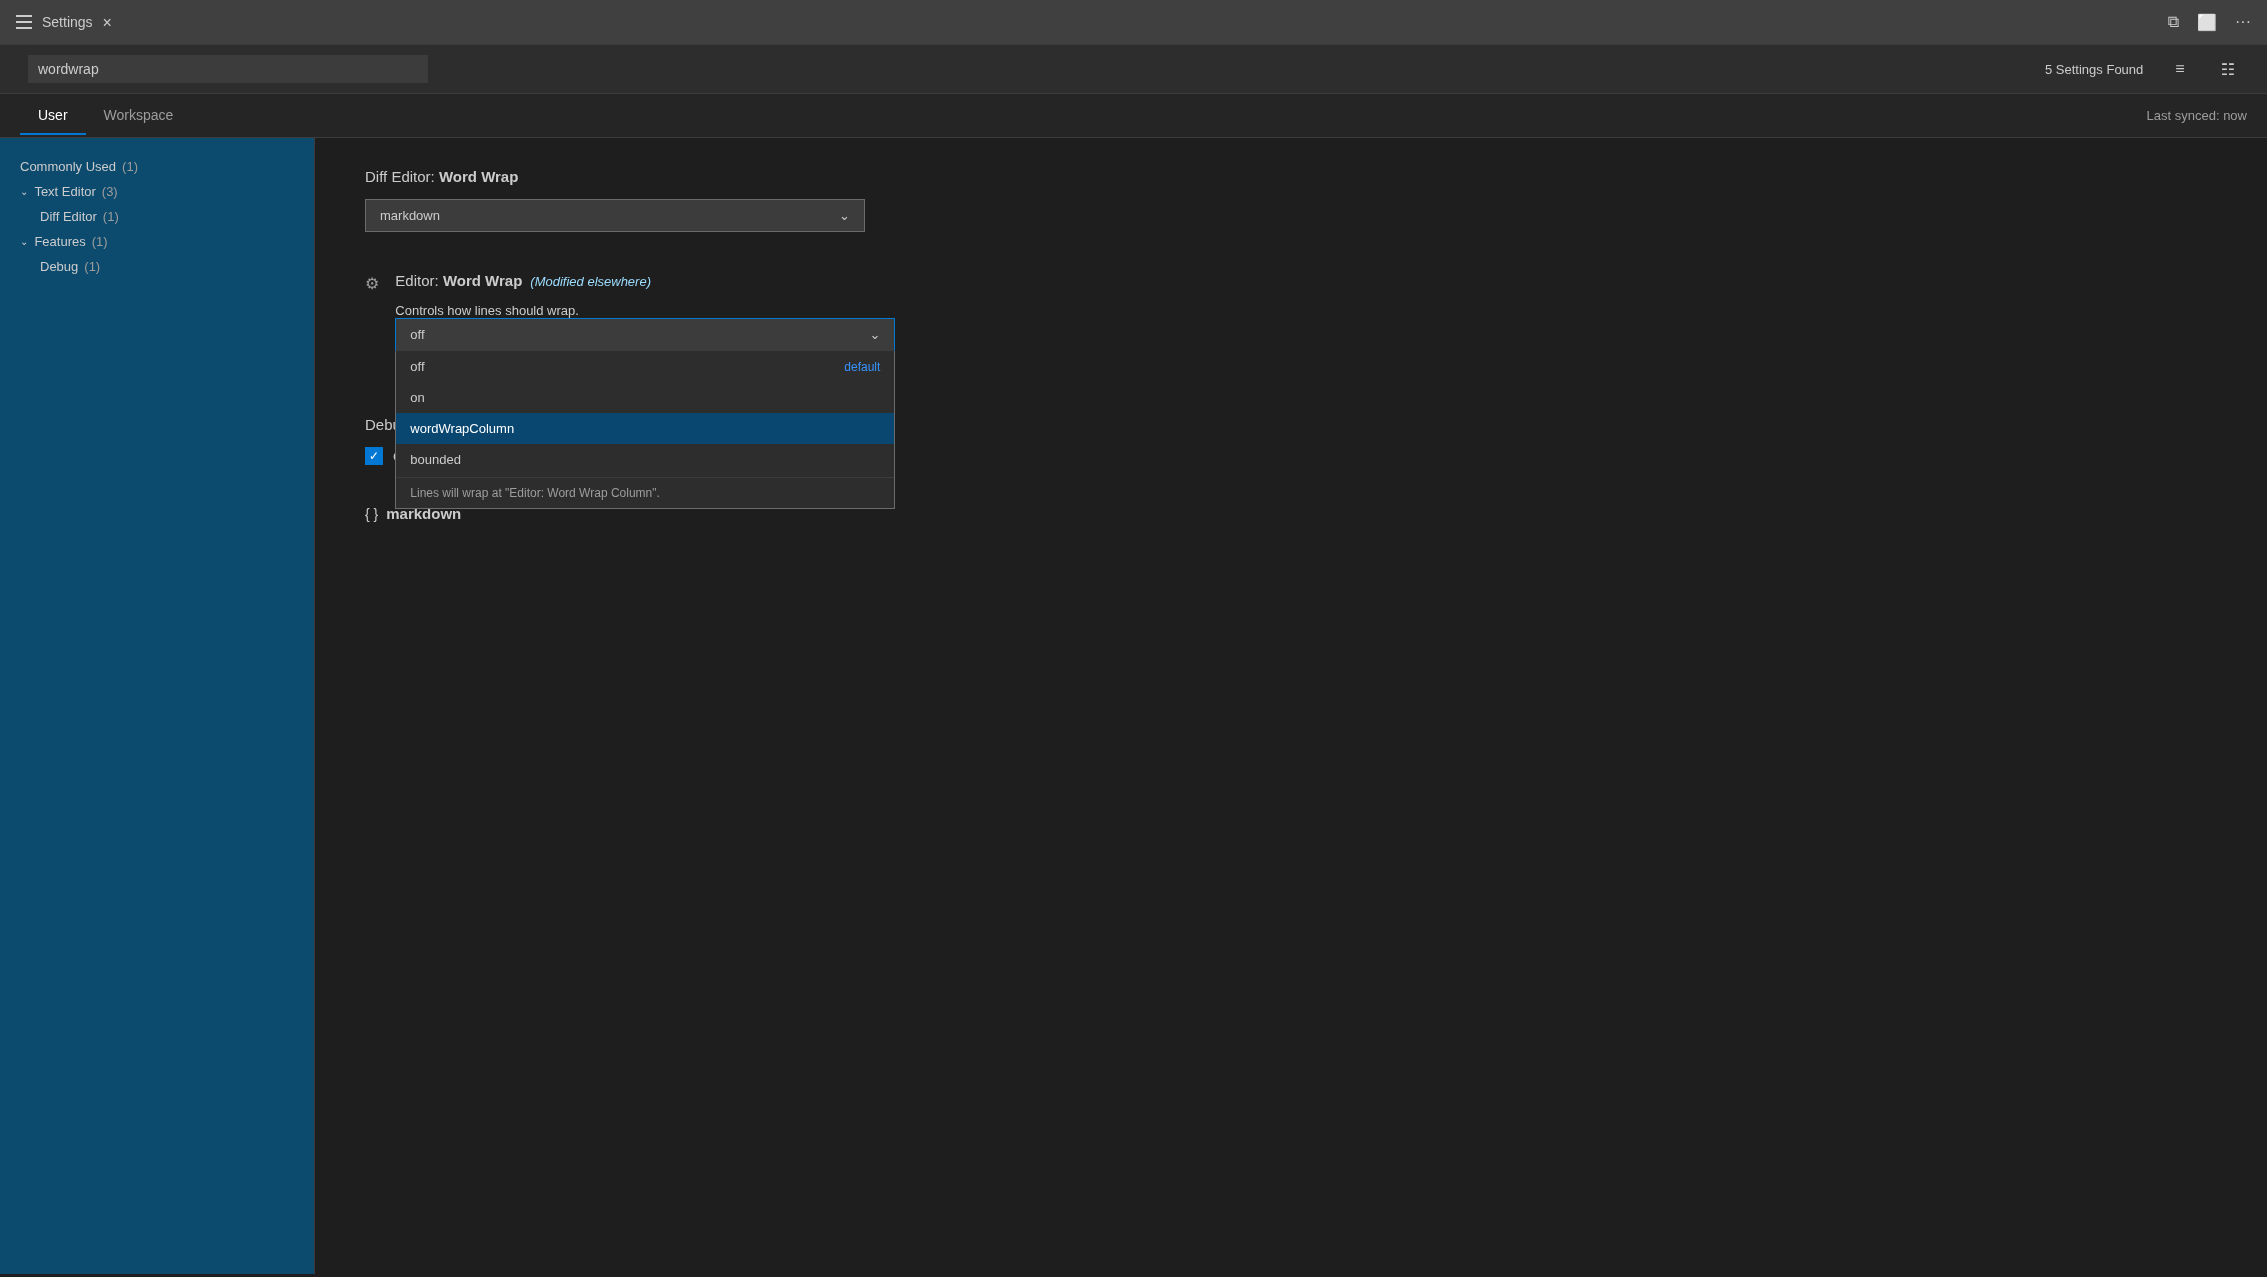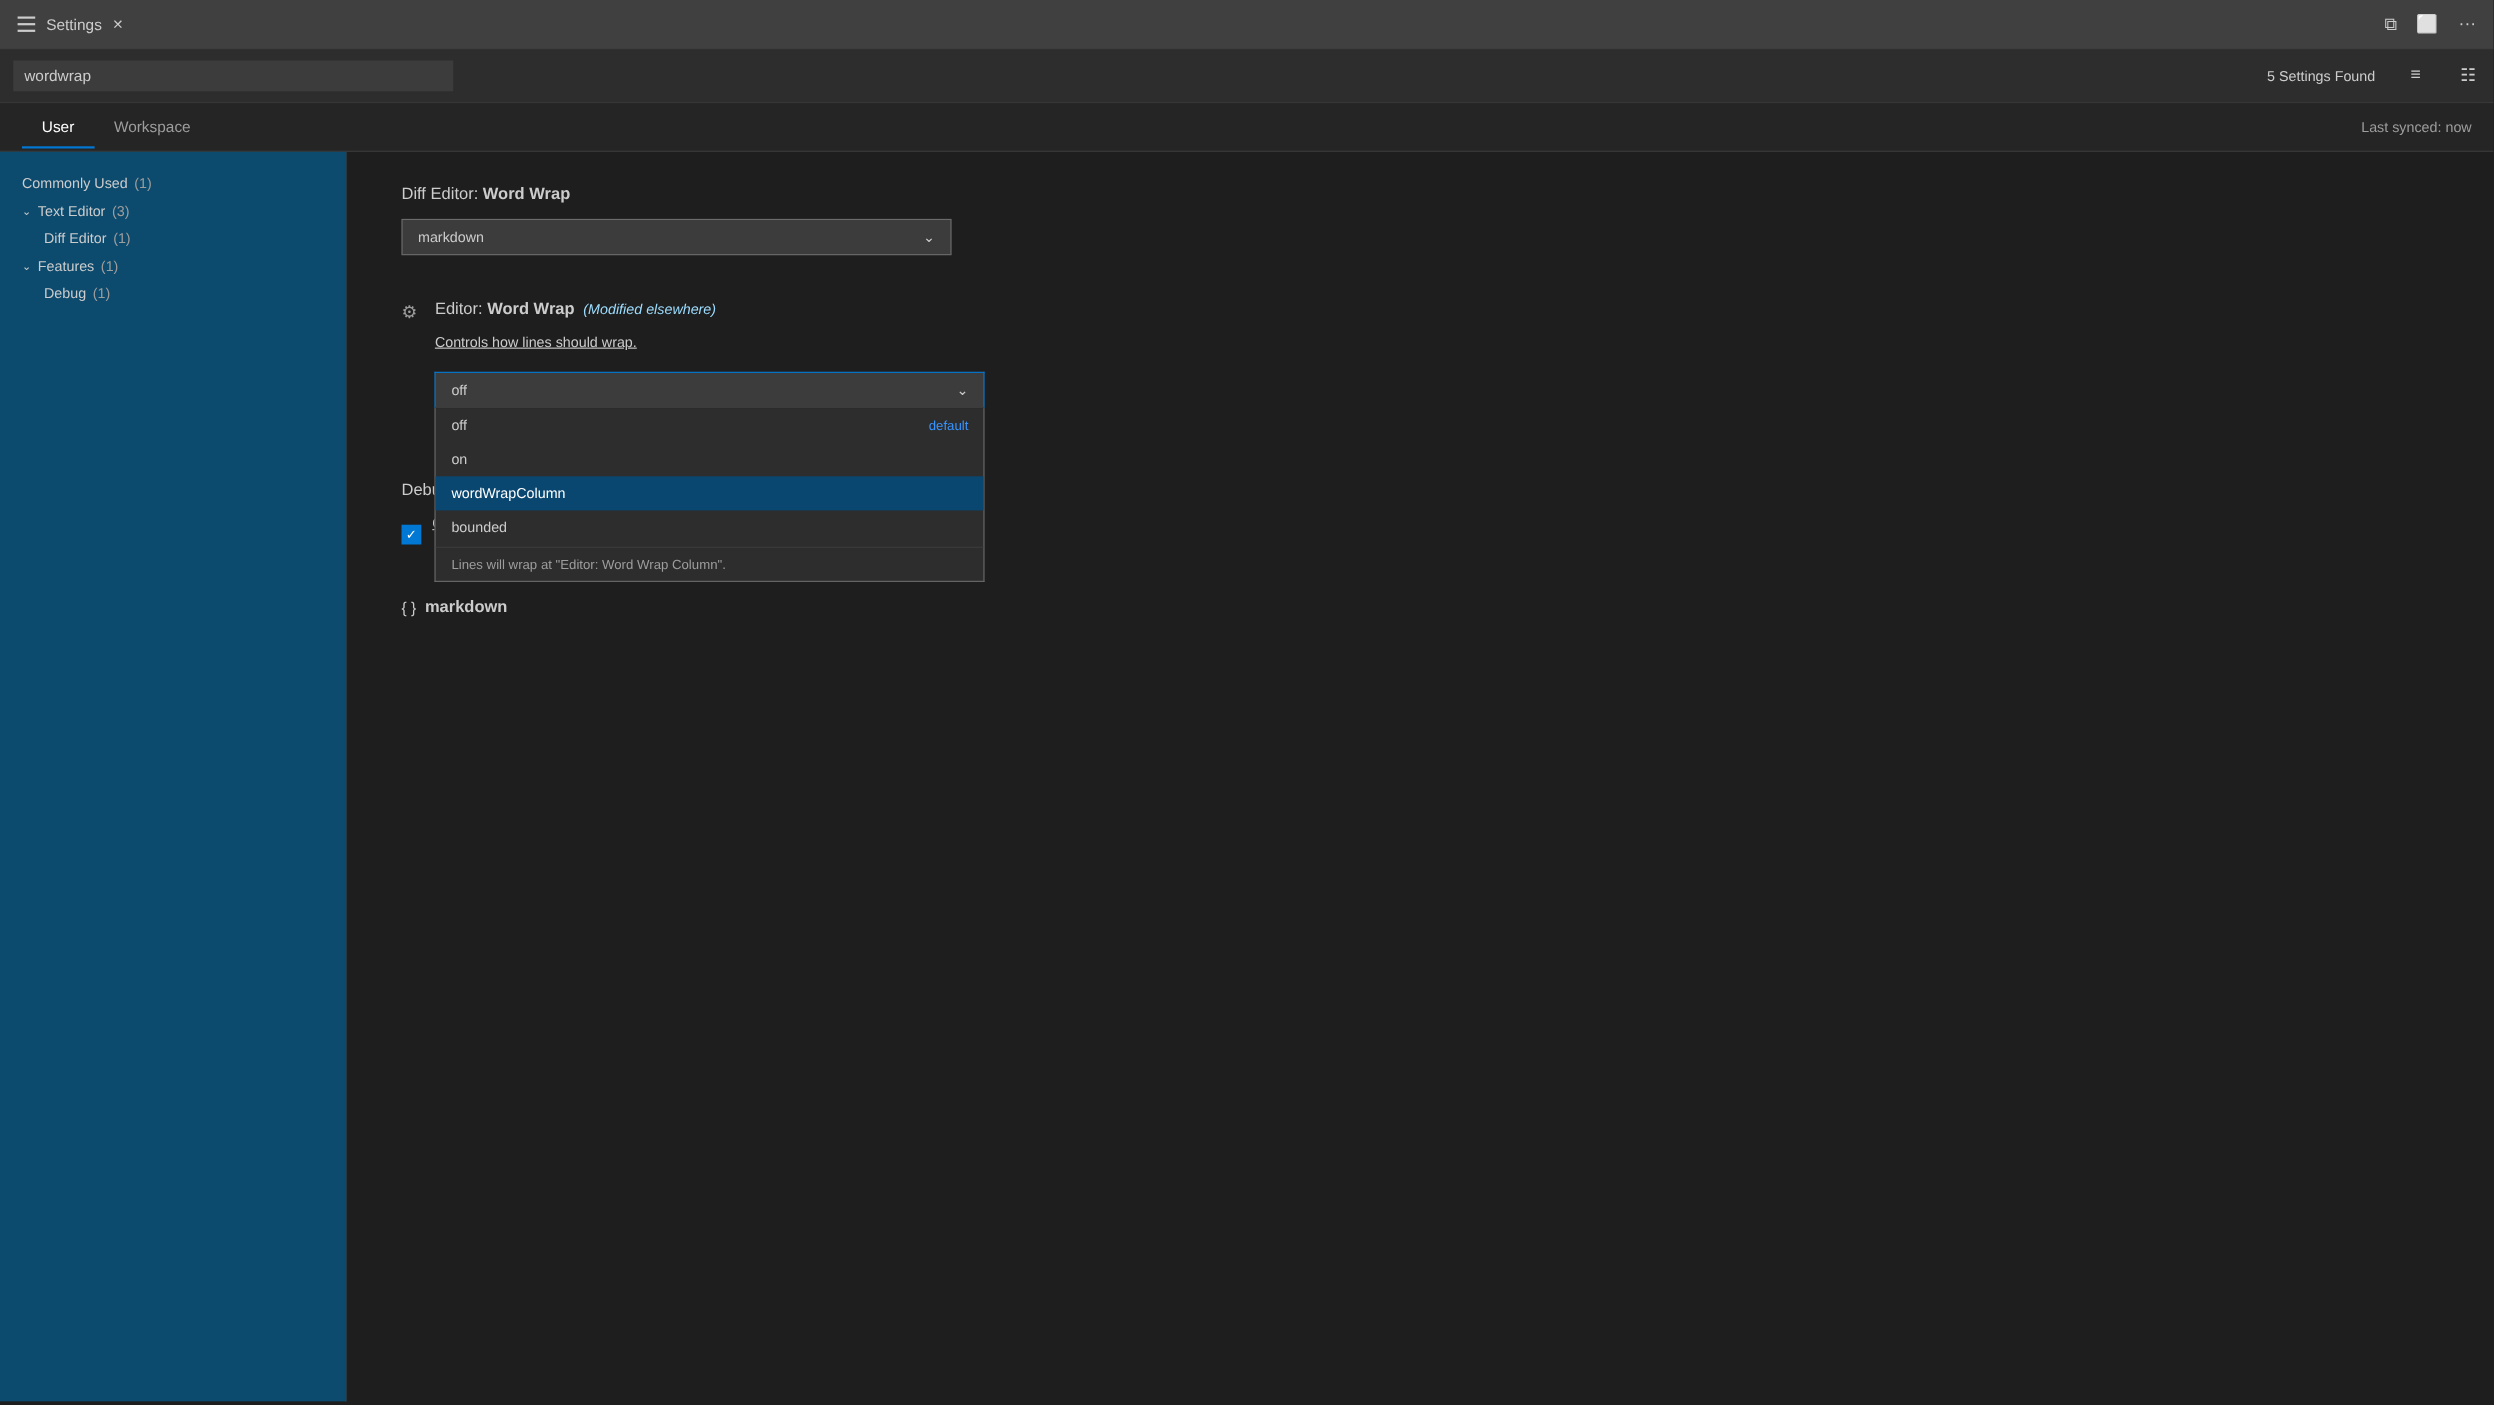--- a/index.html
+++ b/index.html
@@ -54,21 +54,21 @@
       height: 14px;
       cursor: pointer;
       color: #cccccc;
       font-size: 16px;
       line-height: 1;
     }
 
     
     .search-bar {
       background: #2d2d2d;
-      padding: 10px 12px;
+      padding: 10px 28px;
       display: flex;
       align-items: center;
       justify-content: space-between;
       border-bottom: 1px solid #3c3c3c;
     }
     .search-input {
       background: #3c3c3c;
       border: none;
       color: #cccccc;
       font-size: 14px;
@@ -183,22 +183,21 @@
     .setting-title em {
       color: #9cdcfe;
       font-style: italic;
       font-weight: 400;
       margin-left: 8px;
       font-size: 13px;
     }
     .setting-desc {
       font-size: 13px;
       color: #cccccc;
-      margin-bottom: 20px;
-      text-decoration: underline;
+      margin-bottom: 0;
     }
 
     
     .dropdown {
       position: relative;
       width: 500px;
     }
     .dropdown-btn {
       background: #3c3c3c;
       border: 1px solid #6b6b6b;

